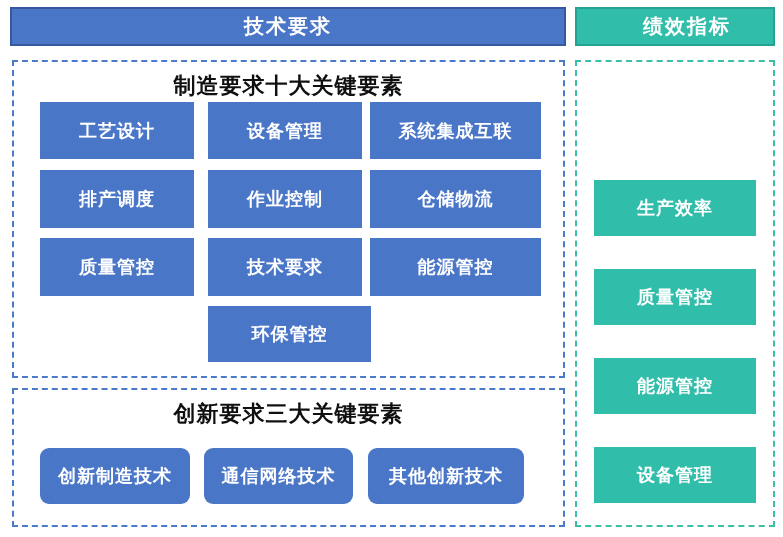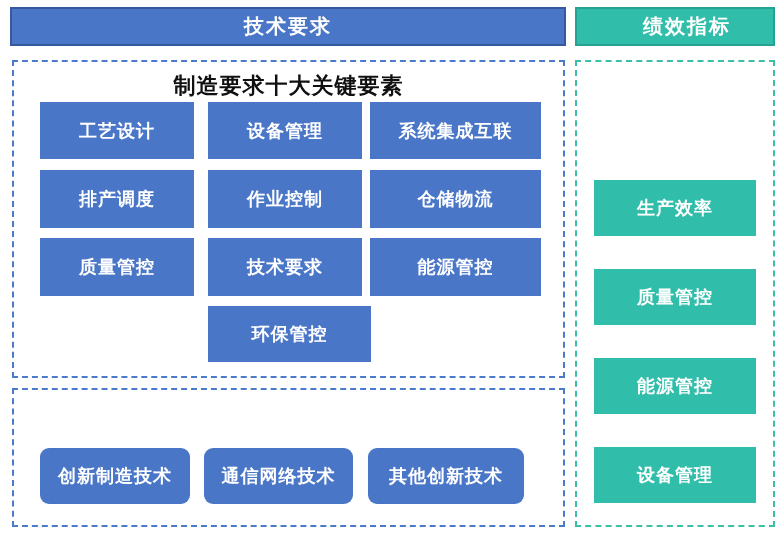--- a/index.html
+++ b/index.html
@@ -141,20 +141,21 @@
     <div class="box box-blue r3 c3">
       <span>能源管控</span>
     </div>
 
     <div class="box box-blue r4 r4single">
       <span>环保管控</span>
     </div>
   </div>
 
   <div class="group group-blue g-innov">
+    <div class="group-title">创新要求三大关键要素</div>
 
     <div class="box box-blue ri ic1">
       <span>创新制造技术</span>
     </div>
     <div class="box box-blue ri ic2">
       <span>通信网络技术</span>
     </div>
     <div class="box box-blue ri ic3">
       <span>其他创新技术</span>
     </div>

